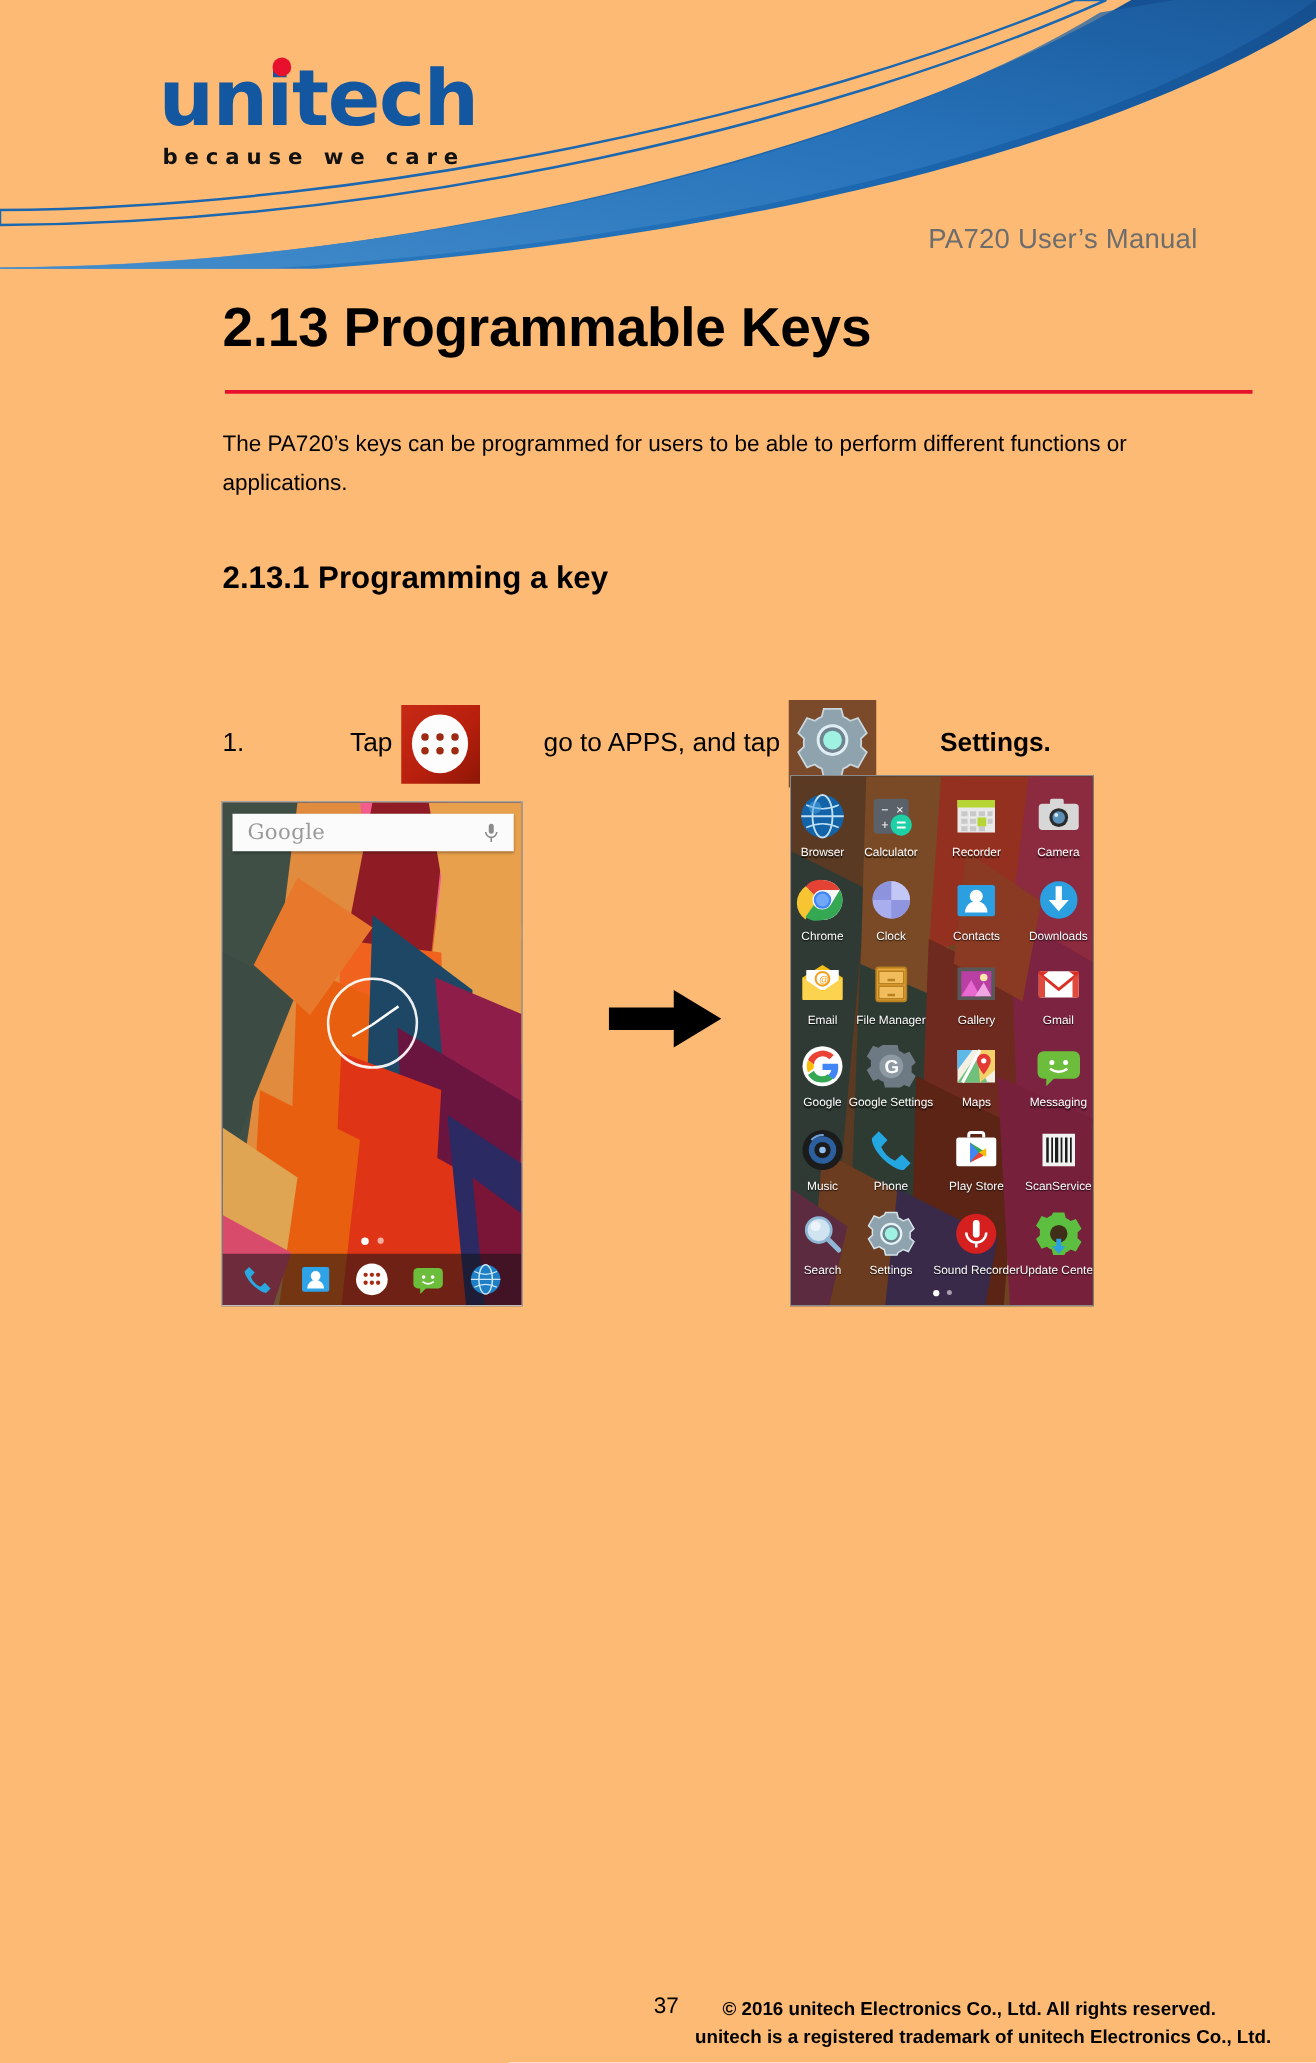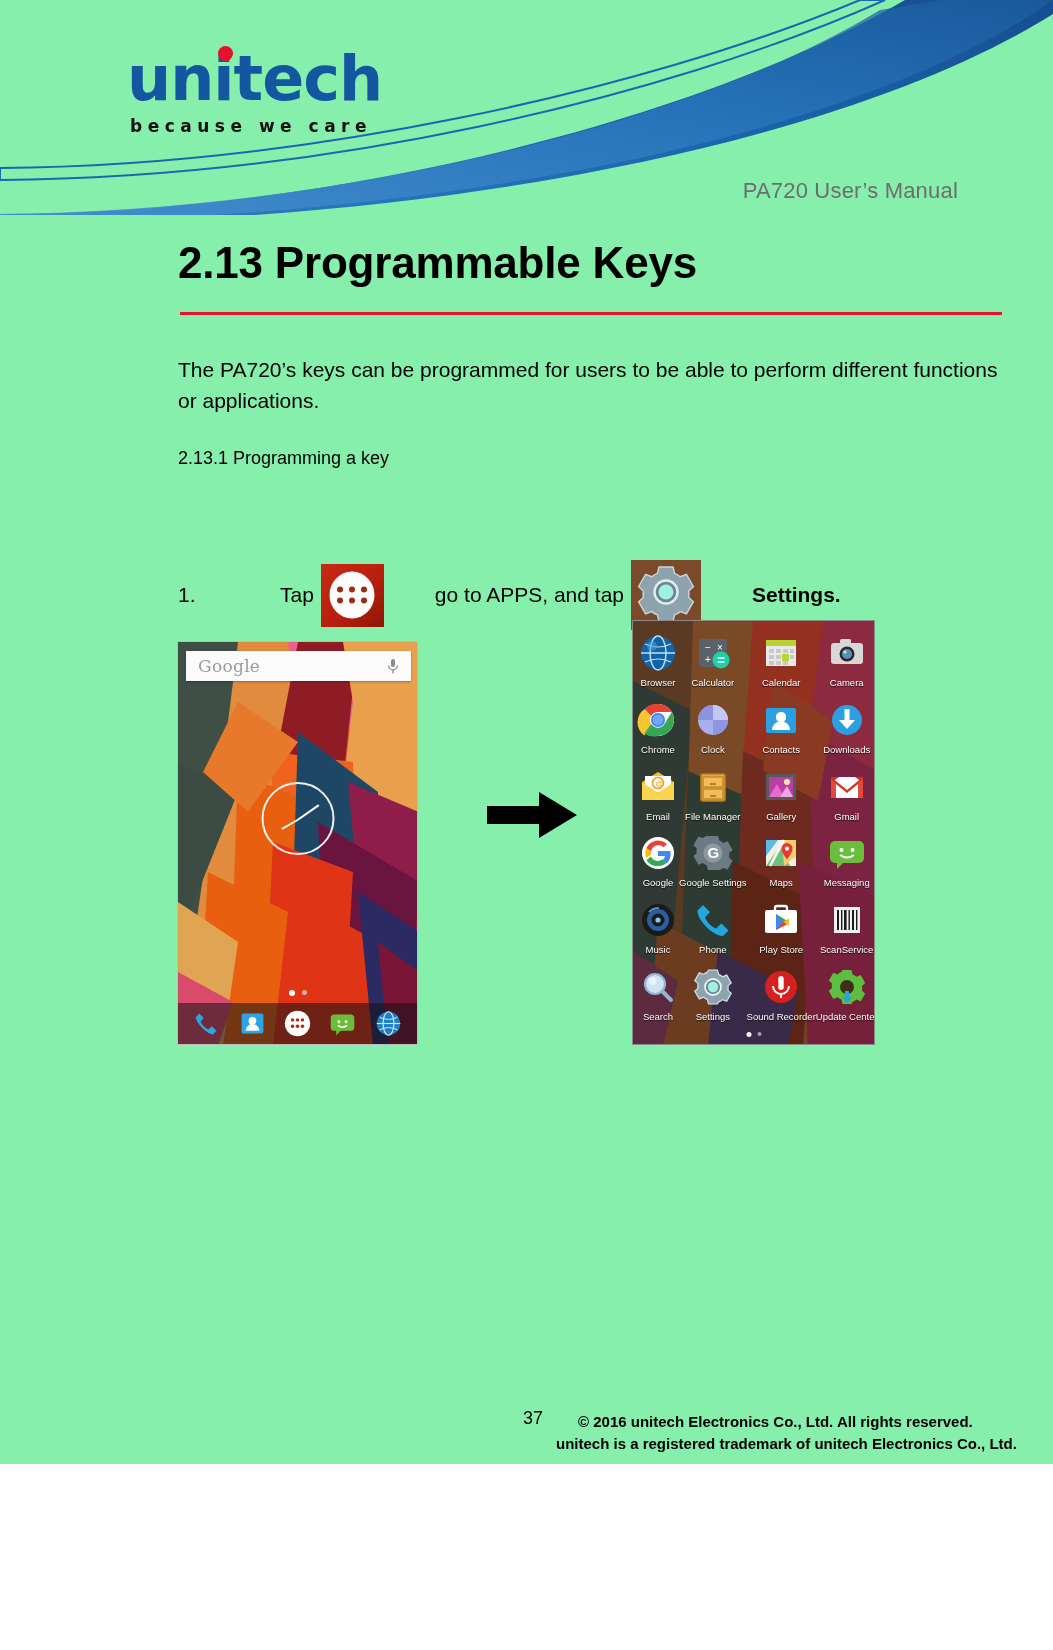--- a/index.html
+++ b/index.html
@@ -2,21 +2,21 @@
 <html><head>
 <meta charset="utf-8">
 <style>
   * { box-sizing: border-box; margin: 0; padding: 0; }
   html, body {
     width: 1053px; height: 1650px;
     background: #ffffff;
     font-family: "Liberation Sans", sans-serif;
     overflow: hidden;
   }
-  .page { position: relative; width: 1053px; height: 1464px; background: #86efac; }
+  .page { position: relative; width: 1053px; height: 1650px; background: #fdba74; }
 
   
   .header { position: absolute; left: 0; top: 0; width: 1053px; height: 215px; overflow: hidden; }
   .swoosh { position: absolute; left: 0; top: 0; width: 1053px; height: 215px; }
   .logo { position: absolute; left: 127px; top: 48px; }
   .logo-word {
     font-family: "DejaVu Sans", sans-serif;
     font-size: 62px; font-weight: bold; color: #1257a0;
     letter-spacing: -1px; line-height: 1;
     position: relative; display: block;
@@ -41,26 +41,26 @@
   .h1 {
     position: absolute; left: 178px; top: 238px;
     font-size: 44px; font-weight: bold; color: #000;
     letter-spacing: -0.2px;
   }
   .rule {
     position: absolute; left: 180px; top: 312px; width: 822px; height: 3px;
     background: #e8112d;
   }
   .para {
-    position: absolute; left: 178px; top: 354px; width: 828px;
-    font-size: 21px; color: #000; line-height: 31px;
+    position: absolute; left: 178px; top: 340px; width: 828px;
+    font-size: 18px; color: #000; line-height: 31px;
   }
   .h2 {
     position: absolute; left: 178px; top: 448px;
-    font-size: 18px; font-weight: normal; color: #000;
+    font-size: 25px; font-weight: bold; color: #000;
   }
 
   
   .step {
     position: absolute; left: 178px; top: 560px;
     display: flex; align-items: center;
     font-size: 21px; color: #000;
   }
   .step .num { width: 58px; }
   .step .txt { white-space: nowrap; margin-left: 44px; }
@@ -372,21 +372,21 @@
               <rect x="30" y="17" width="4" height="4"></rect>
             <rect x="9" y="23" width="5" height="4"></rect>
               <rect x="16" y="23" width="5" height="4"></rect>
               <rect x="30" y="23" width="4" height="4"></rect>
             <rect x="9" y="29" width="5" height="4"></rect>
               <rect x="16" y="29" width="5" height="4"></rect>
               <rect x="23" y="29" width="5" height="4"></rect>
           </g>
           <rect x="22" y="22" width="7" height="7" fill="#b6d433"></rect>
         </svg>
-        <span class="nm">Calendar</span>
+        <span class="nm">Recorder</span>
       </div>
 
       <div class="appcell">
         <svg class="ico" viewBox="0 0 42 42">
           <rect x="5" y="11" width="32" height="21" rx="3" fill="#d7d7d7"></rect>
           <rect x="14" y="7" width="11" height="5" rx="1.5" fill="#d7d7d7"></rect>
           <circle cx="21" cy="22" r="7.5" fill="#2b2b2b"></circle>
           <circle cx="21" cy="22" r="5" fill="#5a8fb8"></circle>
           <circle cx="19" cy="20" r="1.6" fill="#cfe6f5"></circle>
         </svg>

